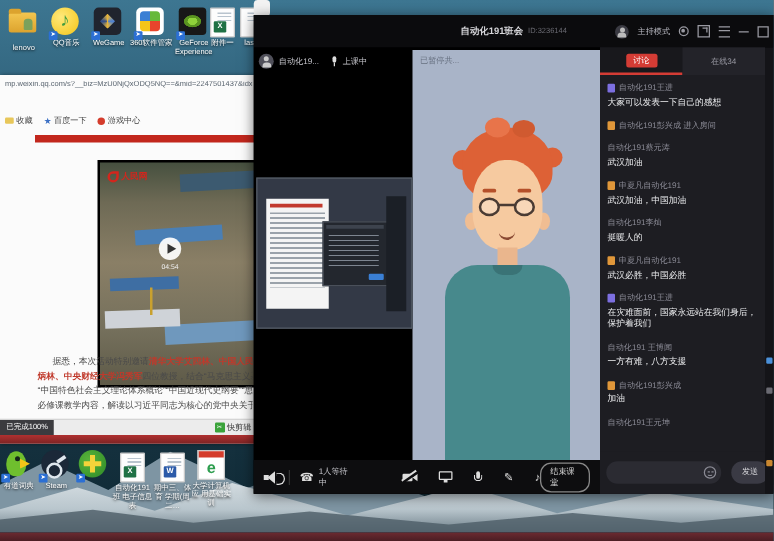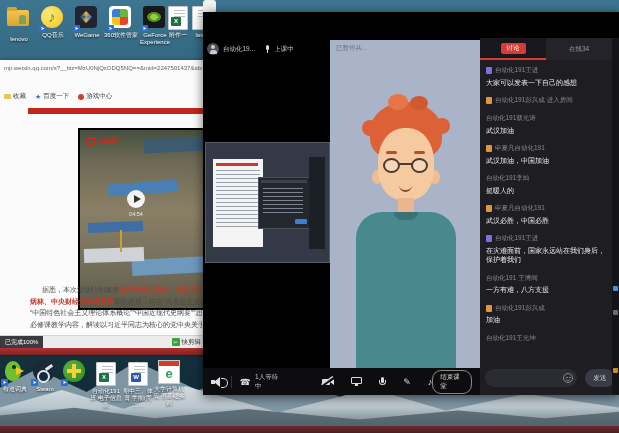--- a/index.html
+++ b/index.html
@@ -377,20 +377,35 @@
         <span class="gq">✂</span>
         <span>快剪辑</span>
       </div>
     </div>
     <div class="b-redline"></div>
   </div>
 
   <div class="blob"></div>
 
   <div id="meeting">
+    <div class="titlebar">
+      <div class="tb-center">
+        <span class="tb-title">自动化191班会</span>
+        <span class="tb-id">ID:3236144</span>
+      </div>
+      <div class="tb-right">
+        <span class="tb-avatar"></span>
+        <span class="tb-mode">主持模式</span>
+        <span class="ic-gear"></span>
+        <span class="ic-popout"></span>
+        <span class="ic-menu"></span>
+        <span class="ic-min"></span>
+        <span class="ic-max"></span>
+      </div>
+    </div>
     <div class="win-body">
 
       <div class="video-col">
         <div class="cam-panel">
           <div class="hair-curl1"></div>
             <div class="hair-curl2"></div>
           <div class="hair"></div>
           <div class="hair-curl3"></div>
             <div class="hair-curl4"></div>
           <div class="ear-l"></div>

